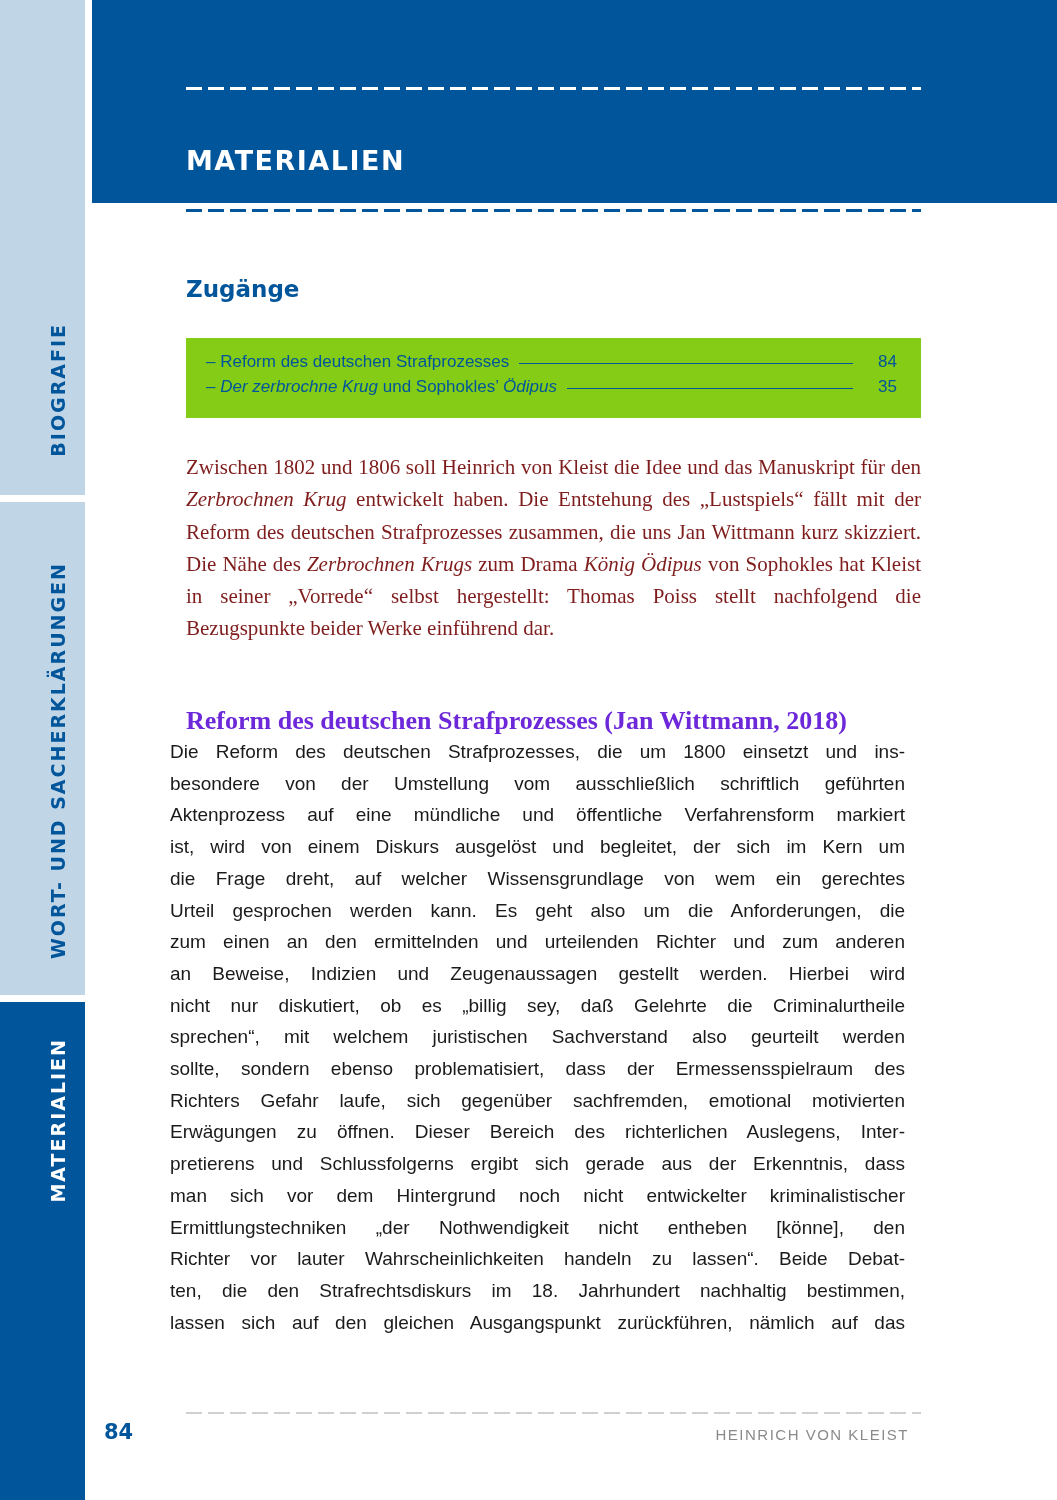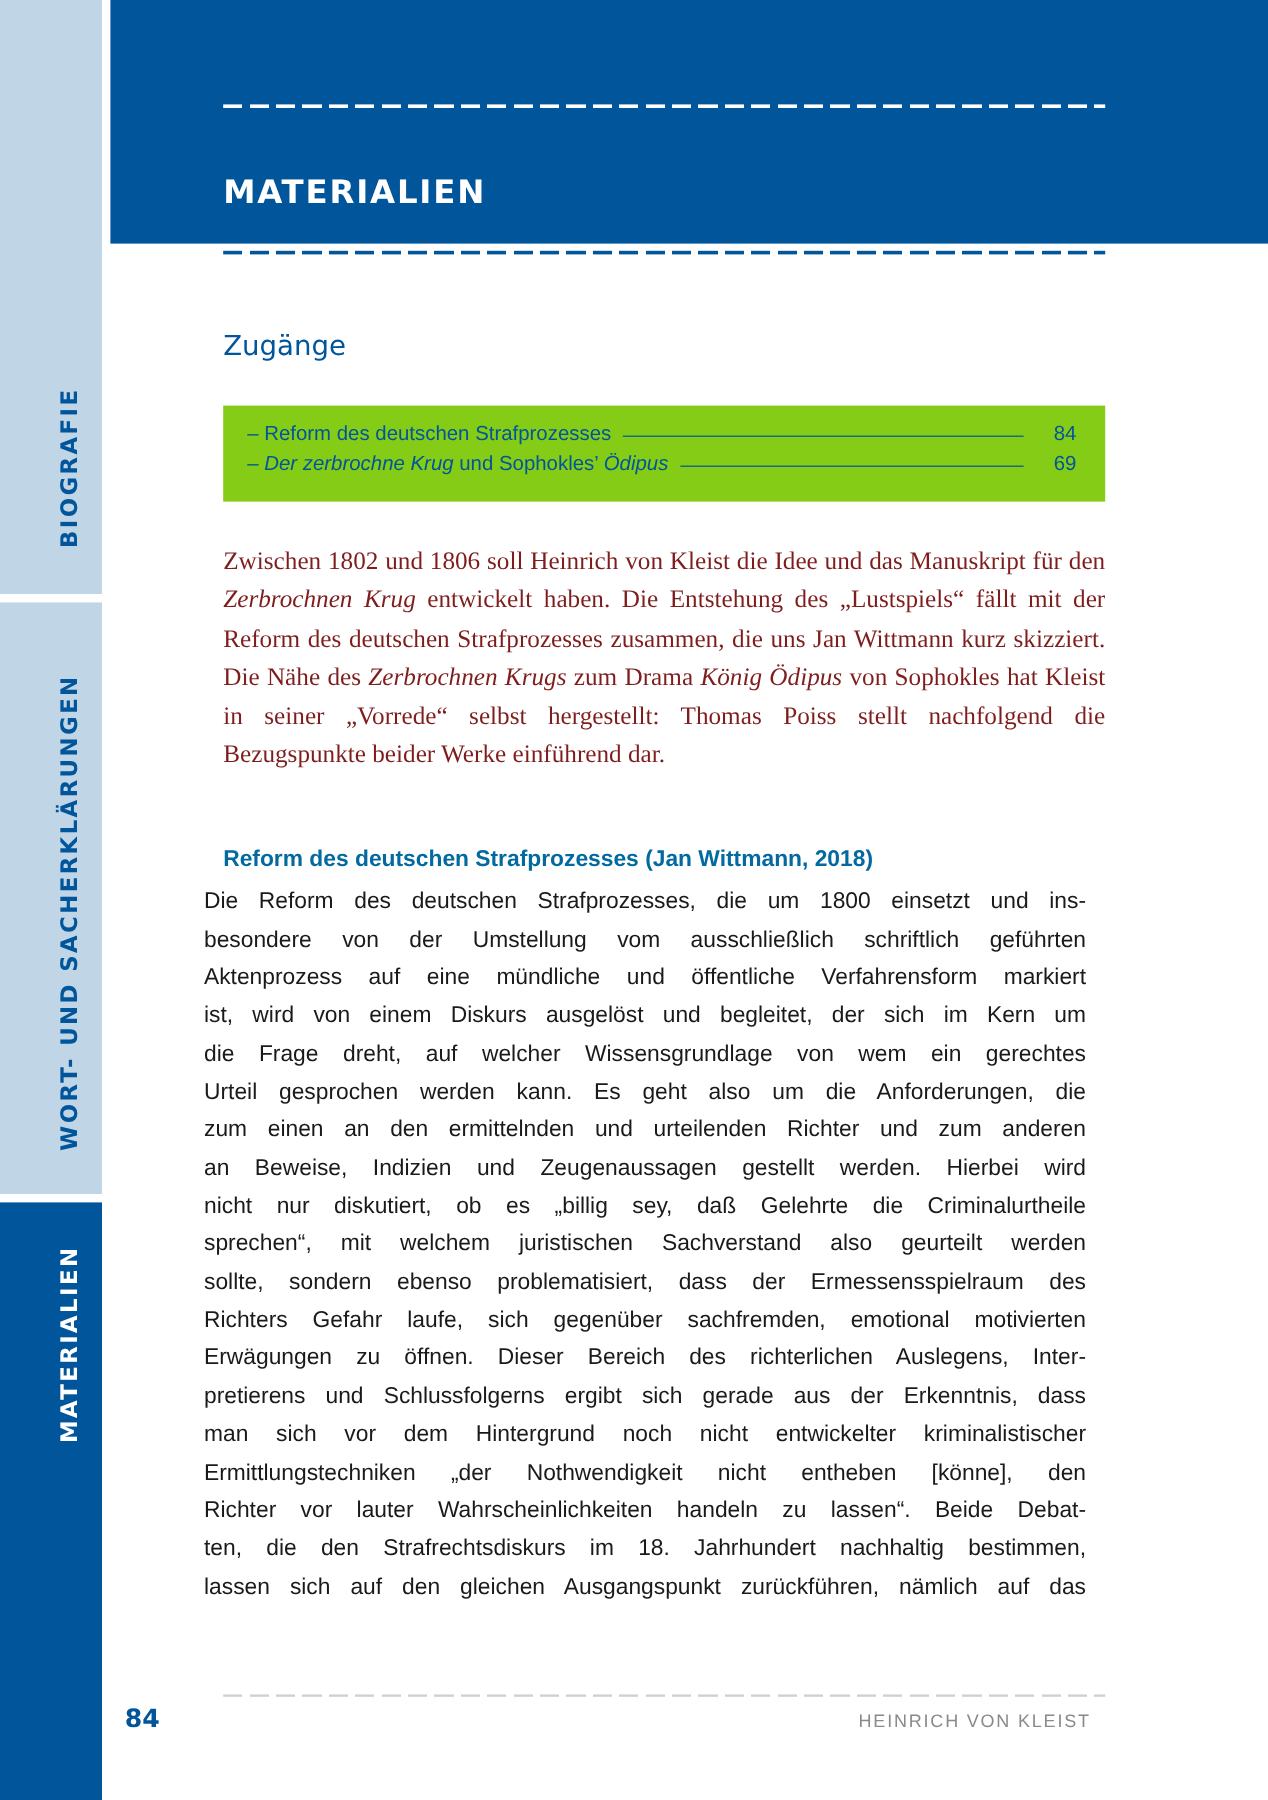--- a/index.html
+++ b/index.html
@@ -24,34 +24,34 @@
   #tab-mat { top: 1002px; height: 498px; }
   #tab-mat .label { top: 36px; }
 
   .header-block { position: absolute; left: 92px; top: 0; right: 0; height: 203px; background: #00559b; }
   .dash { position: absolute; left: 186px; width: 735px; height: 3px; }
   .dash.white { background: repeating-linear-gradient(to right, #ffffff 0 16px, transparent 16px 22px); }
   .dash.blue { background: repeating-linear-gradient(to right, #00559b 0 16px, transparent 16px 22px); }
   .dash.grey { height: 2px; background: repeating-linear-gradient(to right, #d0d0d0 0 16px, transparent 16px 22px); }
   .chapter-title { position: absolute; left: 186px; top: 145px; color: #ffffff; font-family: "DejaVu Sans", sans-serif; font-weight: bold; font-size: 27px; letter-spacing: 1.5px; }
 
-  .section-title { position: absolute; left: 186px; top: 276px; color: #00559b; font-family: "DejaVu Sans", sans-serif; font-weight: normal; font-size: 23px; }
+  .section-title { position: absolute; left: 186px; top: 276px; color: #00559b; font-family: "DejaVu Sans", sans-serif; font-weight: bold; font-size: 23px; }
 
   .toc-box { position: absolute; left: 186px; top: 338px; width: 735px; height: 80px; background: #84cc16; padding: 14px 24px 0 20px; }
   .toc-row { display: flex; align-items: baseline; height: 25px; color: #00559b; font-family: "Liberation Sans", sans-serif; font-size: 17px; }
   .toc-row .txt { white-space: nowrap; }
   .toc-row .txt i { font-style: italic; }
   .toc-row .leader { flex: 1; border-bottom: 1px solid #00559b; margin: 0 14px 0 10px; transform: translateY(-3px); }
   .toc-row .num { width: 30px; text-align: right; }
 
   .intro { position: absolute; left: 186px; top: 451px; width: 735px; font-family: "Liberation Serif", serif; font-size: 21px; line-height: 32.3px; color: #7f1d1d; text-align: justify; }
   .intro p { margin: 0; }
   .intro i { font-style: italic; }
 
-  .subheading { position: absolute; left: 186px; top: 706px; color: #0369a1; font-family: Liberation Sans, sans-serif; font-weight: bold; font-size: 19px; }
+  .subheading { position: absolute; left: 186px; top: 706px; color: #6d28d9; font-family: Liberation Serif, serif; font-weight: bold; font-size: 26px; }
   .body-text { position: absolute; left: 170px; top: 736px; width: 735px; font-family: Liberation Sans, sans-serif; font-size: 19px; line-height: 31.7px; color: #1a1a1a; }
   .body-text .line { display: block; white-space: nowrap; text-align: justify; text-align-last: justify; }
   .body-text .line.last { text-align-last: justify; }
 
   .page-number { position: absolute; left: 104px; top: 1420px; color: #00559b; font-family: "DejaVu Sans", sans-serif; font-weight: bold; font-size: 21px; }
   .running-title { position: absolute; right: 148px; top: 1426px; color: #8a8a8a; font-family: Liberation Sans, sans-serif; font-size: 15px; letter-spacing: 1.5px; }
 </style>
 </head>
 <body>
 
@@ -74,21 +74,21 @@
 
 <div class="toc-box">
   <div class="toc-row">
     <span class="txt"><span>– </span><span>Reform des deutschen Strafprozesses</span></span>
     <span class="leader"></span>
     <span class="num">84</span>
   </div>
   <div class="toc-row">
     <span class="txt"><span>– </span><i>Der zerbrochne Krug</i><span> und Sophokles’ </span><i>Ödipus</i></span>
     <span class="leader"></span>
-    <span class="num">69</span>
+    <span class="num">35</span>
   </div>
 </div>
 
 <div class="intro">
   <p><span>Zwischen 1802 und 1806 soll Heinrich von Kleist die Idee und das Manuskript für den </span><i>Zerbrochnen Krug</i><span> entwickelt haben. Die Entstehung des „Lustspiels“ fällt mit der Reform des deutschen Strafprozesses zusammen, die uns Jan Wittmann kurz skizziert. Die Nähe des </span><i>Zerbrochnen Krugs</i><span> zum Drama </span><i>König Ödipus</i><span> von Sophokles hat Kleist in seiner „Vorrede“ selbst hergestellt: Thomas Poiss stellt nachfolgend die Bezugspunkte beider Werke einführend dar.</span></p>
 </div>
 
 <h3 class="subheading">Reform des deutschen Strafprozesses (Jan Wittmann, 2018)</h3>
 <div class="body-text">
   <span class="line">Die Reform des deutschen Strafprozesses, die um 1800 einsetzt und ins-</span>

